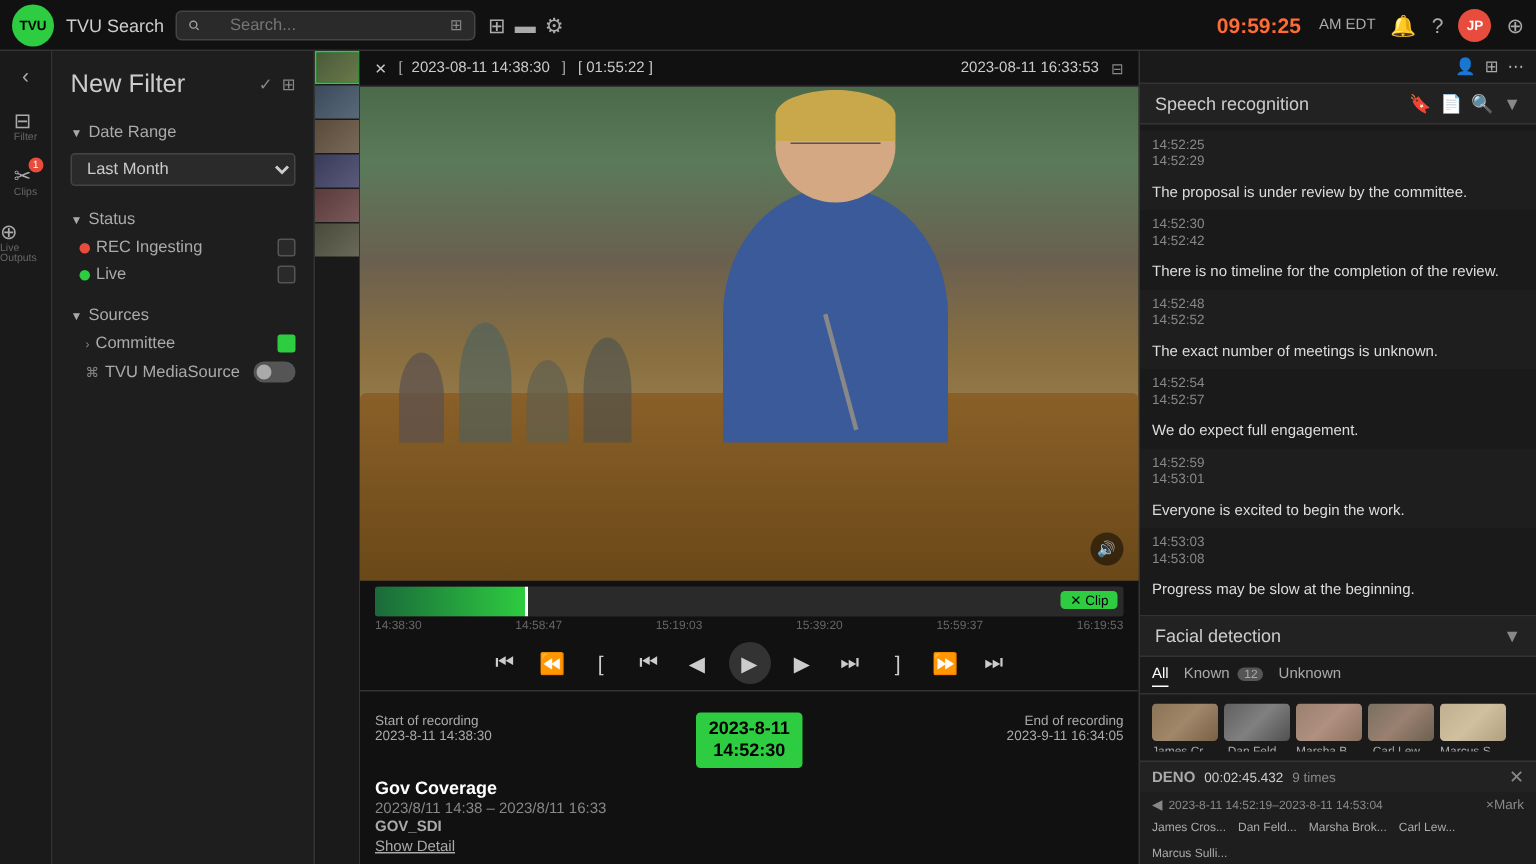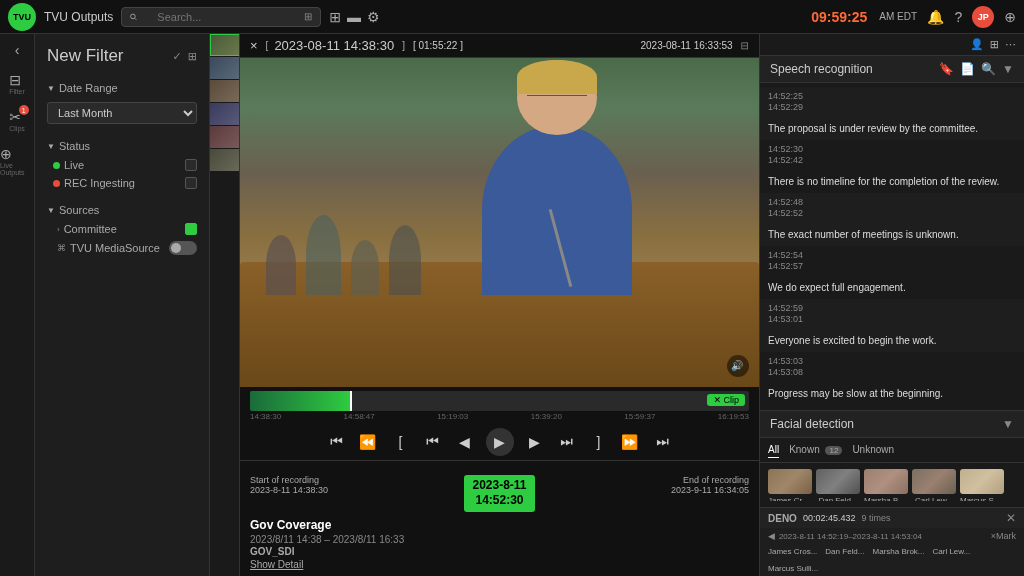--- a/index.html
+++ b/index.html
@@ -279,21 +279,21 @@
       border-bottom: 1px solid #333;
       font-size: 10px;
       color: #aaa;
     }
     .video-header .close-btn {
       color: #ccc;
       cursor: pointer;
       font-size: 13px;
       margin-right: 8px;
     }
-    .video-timestamp { color: #ccc; font-size: 13px; }
+    .video-timestamp { color: #ccc; font-size: 10px; }
     .video-duration { color: #ccc; font-size: 10px; }
     .video-end-time { color: #ccc; font-size: 10px; }
 
     .video-player {
       flex: 1;
       background: #222;
       position: relative;
       overflow: hidden;
       display: flex;
       align-items: center;
@@ -654,21 +654,21 @@
     .face-2 { background: linear-gradient(135deg, #606060 0%, #808080 50%, #505050 100%); }
     .face-3 { background: linear-gradient(135deg, #9a8070 0%, #b09080 50%, #8a7060 100%); }
     .face-4 { background: linear-gradient(135deg, #7a7060 0%, #9a8070 50%, #6a6050 100%); }
     .face-5 { background: linear-gradient(135deg, #c0b090 0%, #d0c0a0 50%, #b0a080 100%); }
   </style>
 </head>
 <body>
 
 <div class="topbar">
   <div class="topbar-logo">TVU</div>
-  <span class="topbar-title">TVU Outputs</span>
+  <span class="topbar-title">TVU Search</span>
   <div class="topbar-search">
     <svg width="10" height="10" viewBox="0 0 12 12" fill="#aaa">
       <circle cx="5" cy="5" r="4" fill="none" stroke="#aaa" stroke-width="1.5"></circle>
       <line x1="8.5" y1="8.5" x2="11" y2="11" stroke="#aaa" stroke-width="1.5"></line>
     </svg>
     <input type="text" placeholder="Search..." style="">
     <span style="color:#888;font-size:10px;cursor:pointer">⊞</span>
   </div>
   <div class="grid-icon-group">
     <span class="icon-btn">⊞</span>
@@ -725,29 +725,29 @@
       </select>
     </div>
 
     <div class="filter-section">
       <div class="filter-section-header">
         <span class="arrow">▼</span>
         <span>Status</span>
       </div>
       <div class="filter-row">
         <div class="filter-row-left">
+          <span class="dot dot-red"></span>
+          <span>REC Ingesting</span>
+        </div>
+        <span class="checkbox-square"></span>
+      </div>
+      <div class="filter-row">
+        <div class="filter-row-left">
           <span class="dot dot-green"></span>
           <span>Live</span>
-        </div>
-        <span class="checkbox-square"></span>
-      </div>
-      <div class="filter-row">
-        <div class="filter-row-left">
-          <span class="dot dot-red"></span>
-          <span>REC Ingesting</span>
         </div>
         <span class="checkbox-square"></span>
       </div>
     </div>
 
     <div class="filter-section">
       <div class="filter-section-header">
         <span class="arrow">▼</span>
         <span>Sources</span>
       </div>

